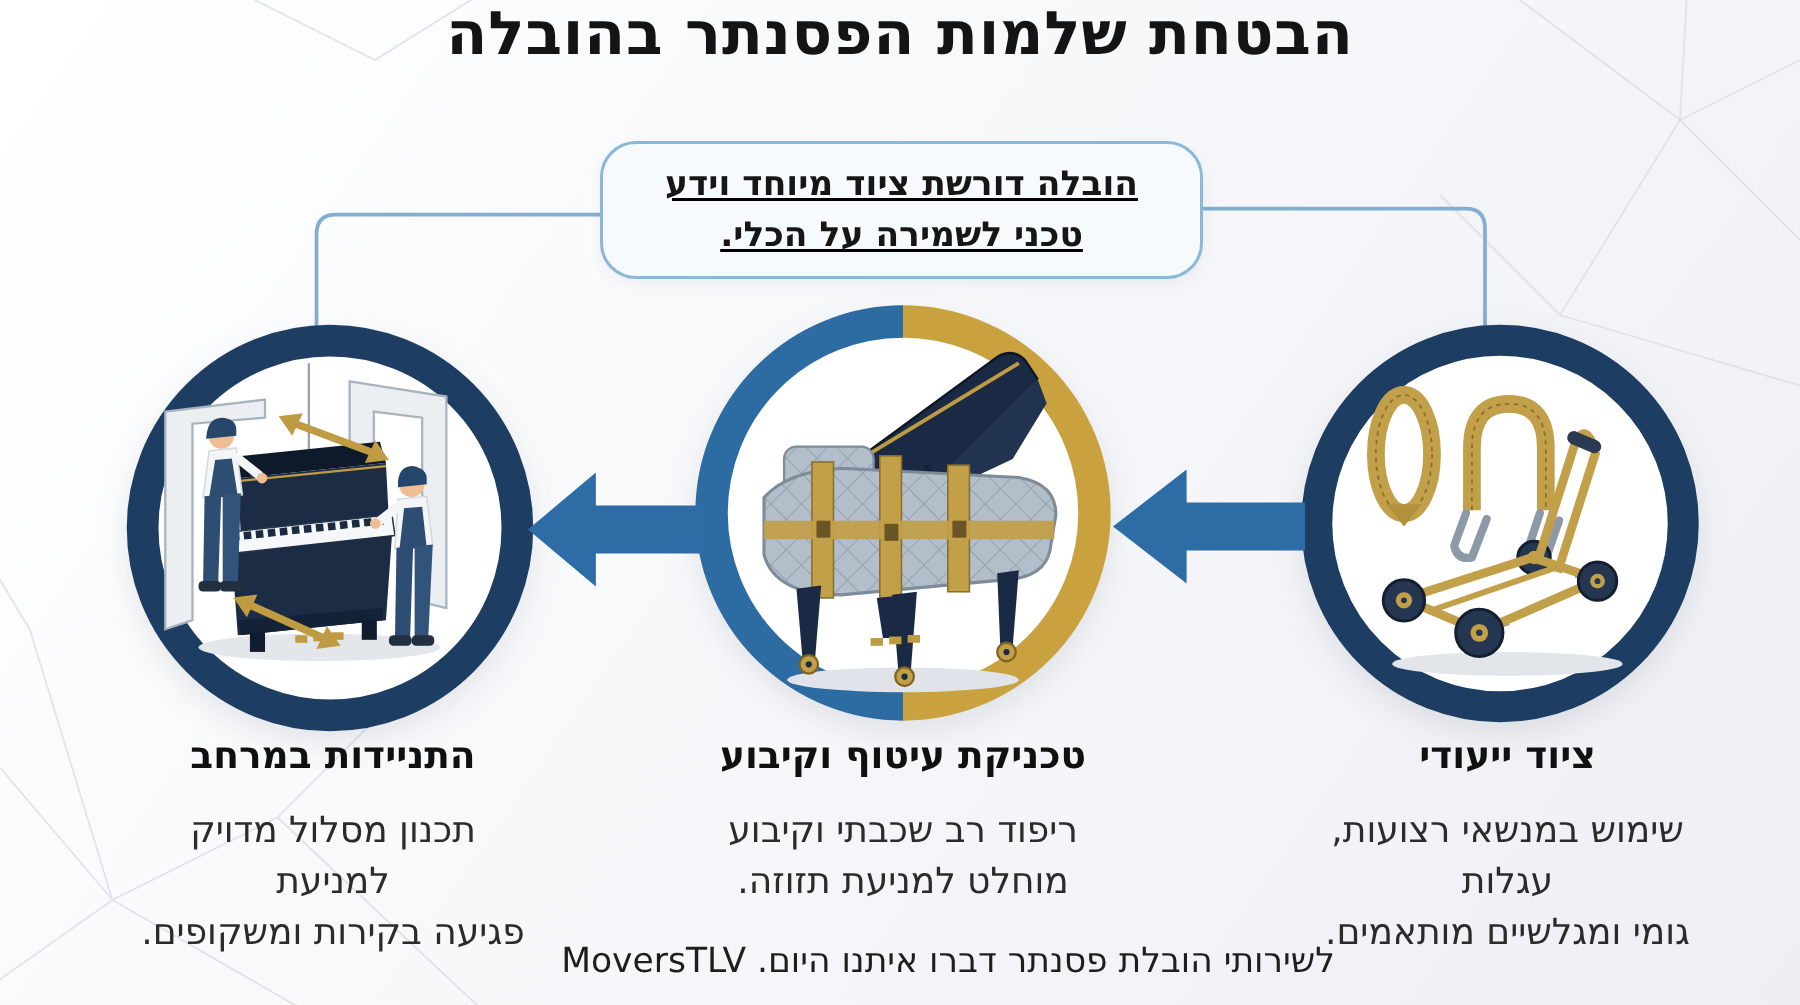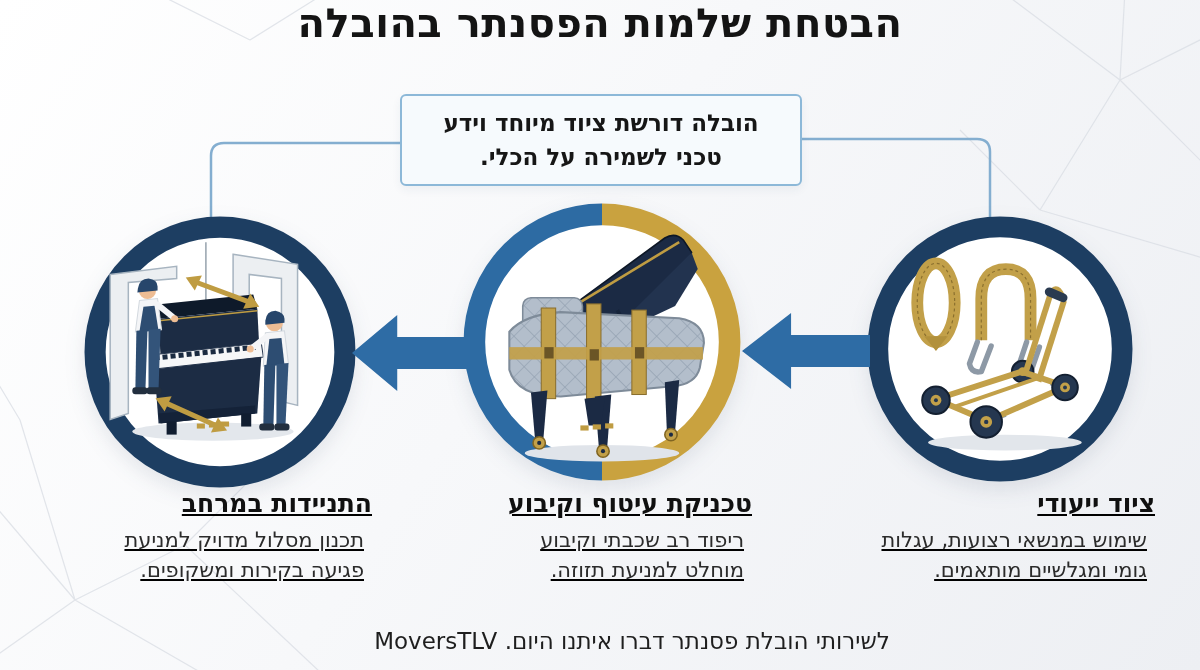--- a/index.html
+++ b/index.html
@@ -10,41 +10,42 @@
   }
   .mesh{position:absolute; inset:0; pointer-events:none;}
   .page-title{
     position:absolute; top:0; left:0; width:100%;
     text-align:center; font-size:40px; font-weight:bold; color:#141414;
     letter-spacing:.5px;
   }
   .callout{
     position:absolute; left:400px; top:94px; width:402px; height:92px;
     box-sizing:border-box; background:#f6fafd; border:2.5px solid #8cb8d8;
-    border-radius:6px; display:flex; align-items:center; justify-content:center;
+    border-radius:24px; display:flex; align-items:center; justify-content:center;
     box-shadow:0 4px 10px rgba(40,70,110,.06);
+    text-decoration:underline;
   }
   .callout-text{
     font-size:23px; font-weight:bold; color:#161616; text-align:center;
     line-height:1.5; white-space:pre-line;
   }
   .connectors{position:absolute; inset:0;}
   .circle-node{position:absolute; filter:drop-shadow(0 8px 10px rgba(30,50,80,.10));}
   .node-left{left:84px; top:216px; width:272px; height:272px;}
   .node-middle{left:463px; top:203px; width:278px; height:278px;}
   .node-right{left:867px; top:216px; width:266px; height:266px;}
   .flow-arrow{position:absolute;}
   .arrow-a{left:352px; top:312px; width:118px; height:82px;}
   .arrow-b{left:742px; top:310px; width:128px; height:82px;}
-  .step-label{position:absolute; width:300px; text-align:right;text-decoration:underline;}
+  .step-label{position:absolute; width:300px; text-align:center;}
   .label-left{left:72px; top:489px;}
   .label-middle{left:452px; top:489px;}
   .label-right{left:855px; top:489px;}
   .step-heading{font-size:25px; font-weight:bold; color:#101010; margin:0 0 7px 0;}
-  .step-body{font-size:21px; color:#2b2b2b; line-height:1.42; white-space:pre-line; margin:8px;}
+  .step-body{font-size:24px; color:#2b2b2b; line-height:1.42; white-space:pre-line; margin:18px;}
   .page-footer{
     position:absolute; top:628px; left:0; width:100%; text-align:center;
     font-size:23px; color:#1e1e1e;padding-left:32px;
   }
 </style>
 </head>
 <body>
 
 <div class="canvas">
 

